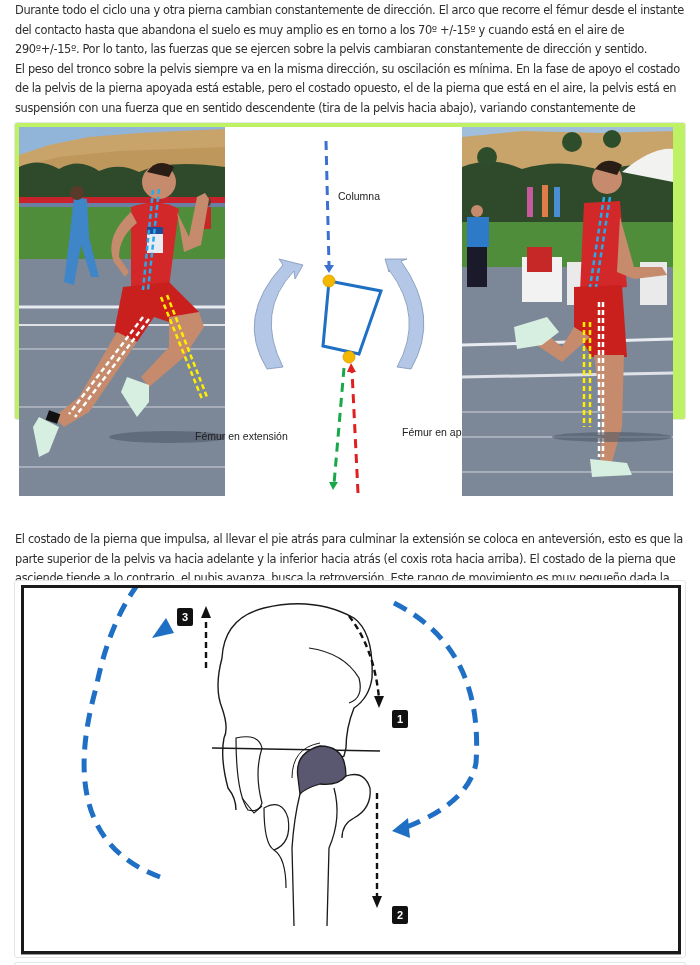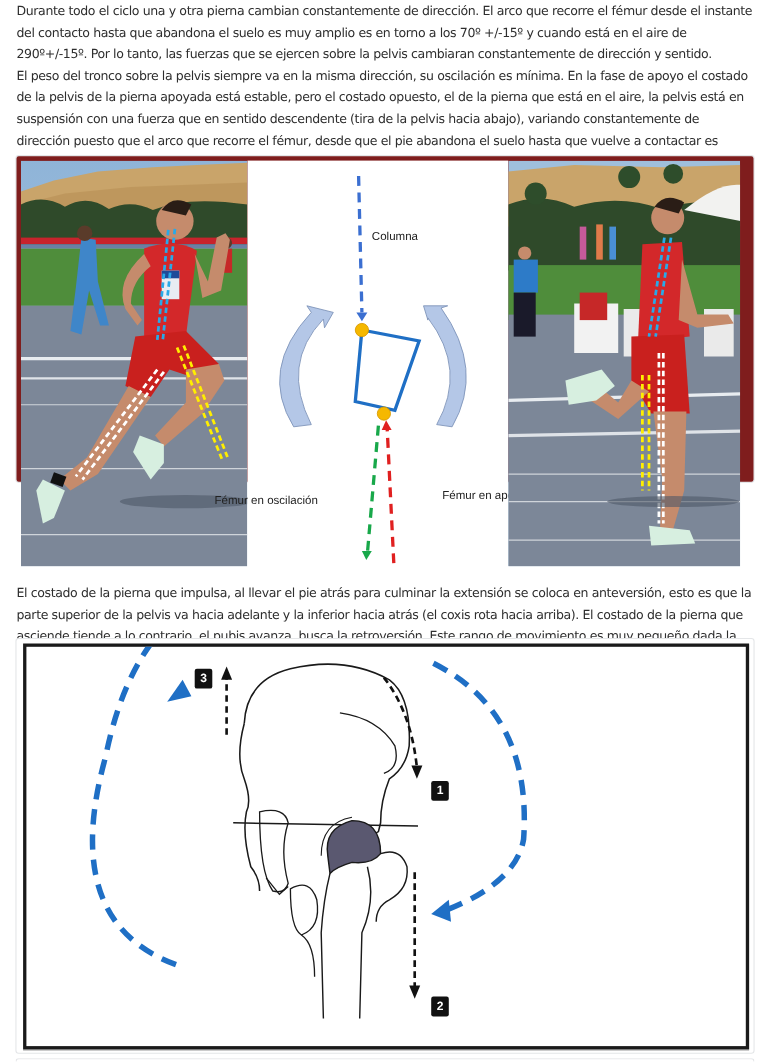--- a/index.html
+++ b/index.html
@@ -6,22 +6,22 @@
   html, body { width: 700px; height: 965px; background: #ffffff; overflow: hidden; }
   body { font-family: "DejaVu Sans", sans-serif; color: #2b2b2b; position: relative; }
   .para {
     position: absolute; left: 15px; width: 672px;
     font-size: 11.4px; line-height: 19.6px; letter-spacing: -0.35px;
     color: #2e2e2e;
   }
   .p1 { top: 1px; }
   .p2 { top: 530px; }
   .figure1 {
-    position: absolute; left: 14px; top: 141px; width: 672px; height: 298px;
-    border: 1px solid #e4e6e8; border-radius: 3px; background: #7f1d1d;
+    position: absolute; left: 14px; top: 122px; width: 672px; height: 298px;
+    border: 1px solid #e4e6e8; border-radius: 3px; background: #bef264;
   }
   .photo {
     position: absolute; top: 4px; height: 369px; overflow: hidden;
   }
   .photo-left { left: 4px; width: 206px; }
   .photo-right { left: 447px; width: 211px; }
   .photo svg, .diagram svg { display: block; }
   .diagram { position: absolute; left: 210px; top: 4px; width: 237px; height: 369px; background: #fff; }
   .diag-label {
     position: absolute; font-family: "Liberation Sans", sans-serif; font-size: 10.5px; color: #222;
@@ -132,21 +132,21 @@
       <circle cx="104" cy="154" r="6" fill="#f5b800" stroke="#d99a00" stroke-width="0.8"></circle>
       <circle cx="124" cy="230" r="6" fill="#f5b800" stroke="#d99a00" stroke-width="0.8"></circle>
 
       <line x1="119" y1="241" x2="109" y2="357" stroke="#18a84a" stroke-width="3" stroke-dasharray="9 6"></line>
       <polygon points="104,355 113,355 108,363" fill="#18a84a"></polygon>
 
       <line x1="133" y1="366" x2="127" y2="244" stroke="#e02020" stroke-width="3" stroke-dasharray="9 6"></line>
       <polygon points="122,245 131,245 126,236" fill="#e02020"></polygon>
     </svg>
     <span class="diag-label" style="left:113px;top:63px;">Columna</span>
-    <span class="diag-label" style="left:-30px;top:303px;">Fémur en oscilación</span>
+    <span class="diag-label" style="left:-30px;top:303px;">Fémur en extensión</span>
     <span class="diag-label" style="left:153px;top:299px;padding-left:24px;">Fémur en apoyo</span>
   </div>
 
   <div class="photo photo-right">
     <svg width="211" height="369" viewBox="0 0 211 369">
       <rect width="211" height="369" fill="#9fbfdc"></rect>
       <path d="M0 10 L60 4 L140 6 L211 4 L211 60 L0 60Z" fill="#c9a46a"></path>
       <path d="M0 40 Q30 28 60 42 Q100 30 140 44 Q180 32 211 42 L211 100 L0 100Z" fill="#2f4a2a"></path>
 
       <circle cx="25" cy="30" r="10" fill="#2e4d2b"></circle>

